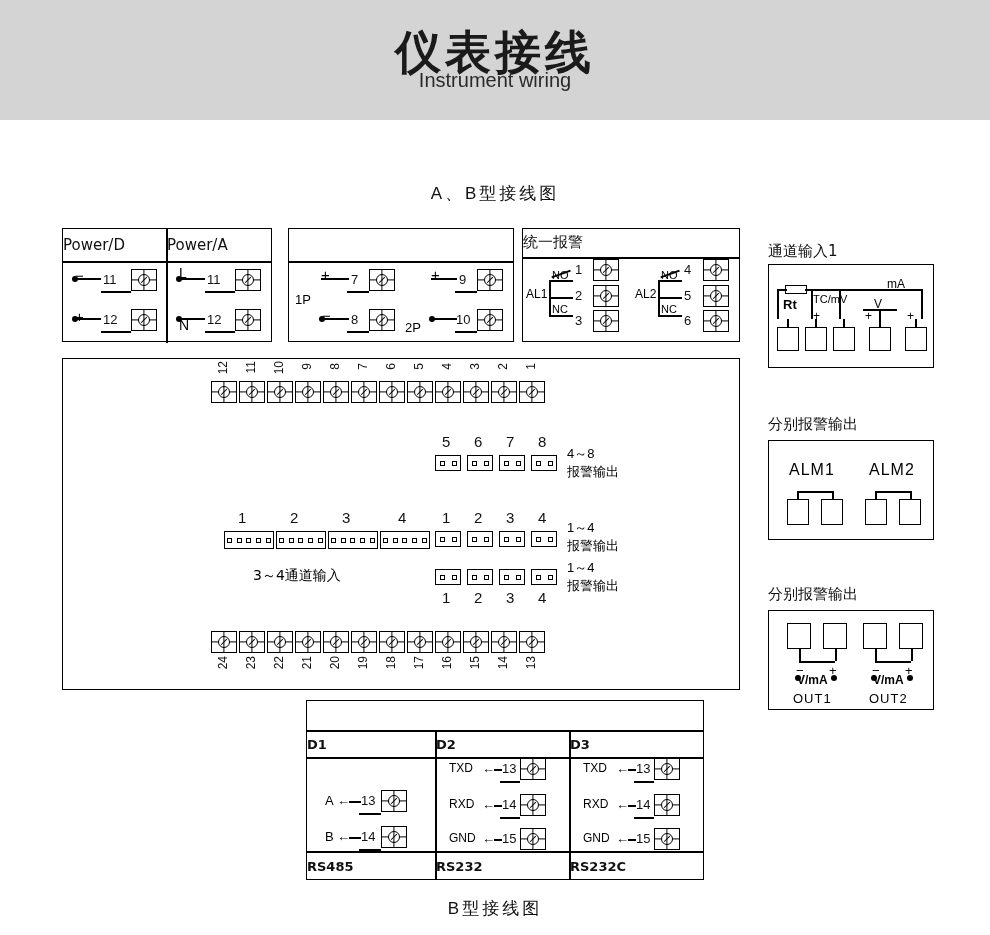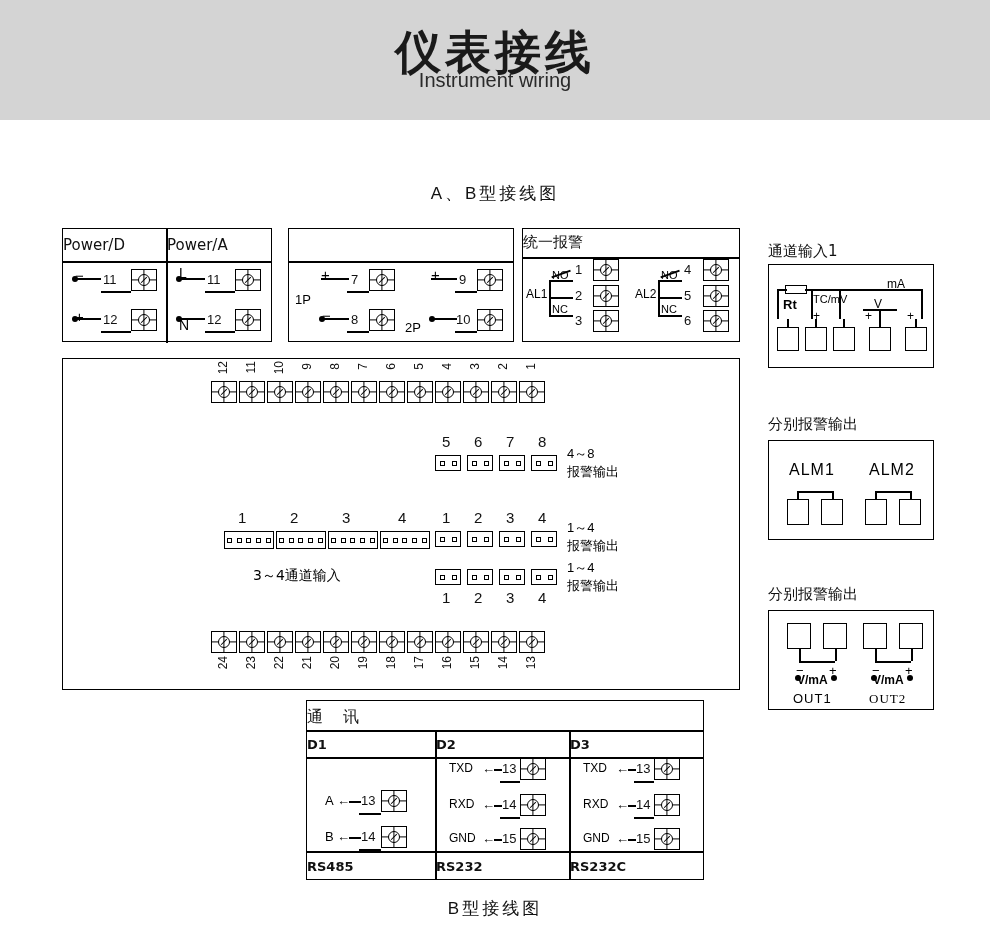--- a/index.html
+++ b/index.html
@@ -258,21 +258,21 @@
   <div class="lbl" style="left:60px;top:52px;font-size:13px;">+</div>
   <div class="lbl" style="left:103px;top:52px;font-size:13px;">−</div>
   <div class="lbl" style="left:136px;top:52px;font-size:13px;">+</div>
   <div class="dot" style="left:26px;top:64px;"></div>
   <div class="dot" style="left:62px;top:64px;"></div>
   <div class="dot" style="left:102px;top:64px;"></div>
   <div class="dot" style="left:138px;top:64px;"></div>
   <div class="lbl" style="left:28px;top:62px;font-size:12px;font-weight:bold;">V/mA</div>
   <div class="lbl" style="left:104px;top:62px;font-size:12px;font-weight:bold;">V/mA</div>
   <div class="lbl" style="left:24px;top:80px;font-size:13px;letter-spacing:1px;">OUT1</div>
-  <div class="lbl" style="left:100px;top:80px;font-size:13px;letter-spacing:1px;font-family:Liberation Serif, serif;">OUT2</div>
+  <div class="lbl" style="left:100px;top:80px;font-size:13px;letter-spacing:1px;">OUT2</div>
 </div>
 
 <div class="box" style="left:62px;top:358px;width:678px;height:332px;">
 
   <div>
     <div class="screw" style="left:148px;top:22px;">
         <i></i>
       </div>
     <div class="screw" style="left:176px;top:22px;">
         <i></i>
@@ -484,21 +484,20 @@
   </div>
 </div>
 
 <div class="box" style="left:306px;top:700px;width:398px;height:180px;">
   <div class="hline" style="left:0;top:29px;width:397px;"></div>
   <div class="hline" style="left:0;top:56px;width:397px;"></div>
   <div class="hline" style="left:0;top:150px;width:397px;"></div>
   <div class="vline" style="left:128px;top:29px;height:150px;"></div>
   <div class="vline" style="left:262px;top:29px;height:150px;"></div>
 
-  <div class="ttl" style="left:0;top:6px;width:397px;font-size:16px;letter-spacing:2px;">通　讯</div>
 
   <div class="ttl" style="left:0;top:36px;width:128px;font-size:13px;font-weight:bold;">D1</div>
   <div class="ttl" style="left:129px;top:36px;width:133px;font-size:13px;font-weight:bold;">D2</div>
   <div class="ttl" style="left:263px;top:36px;width:134px;font-size:13px;font-weight:bold;">D3</div>
 
   <div class="lbl" style="left:18px;top:92px;font-size:13px;">A</div>
   <div class="lbl" style="left:30px;top:92px;font-size:13px;">←</div>
   <div class="hline" style="left:42px;top:100px;width:12px;"></div>
   <div class="num" style="left:54px;top:92px;">13</div>
   <div class="hline" style="left:52px;top:112px;width:22px;"></div>

